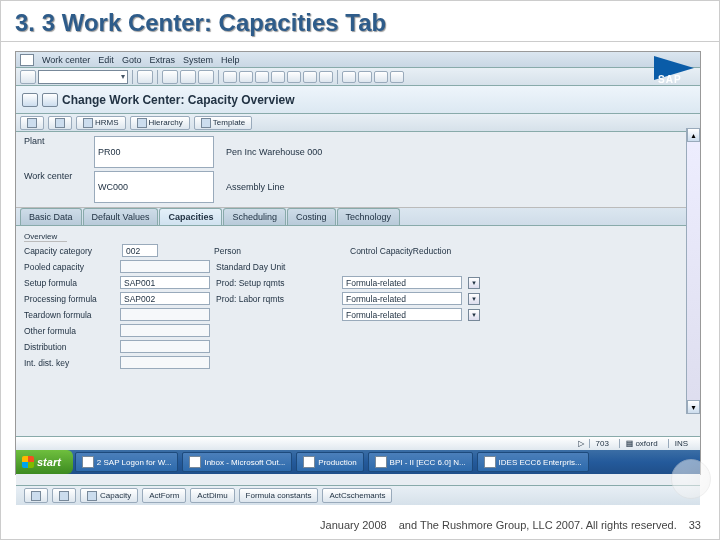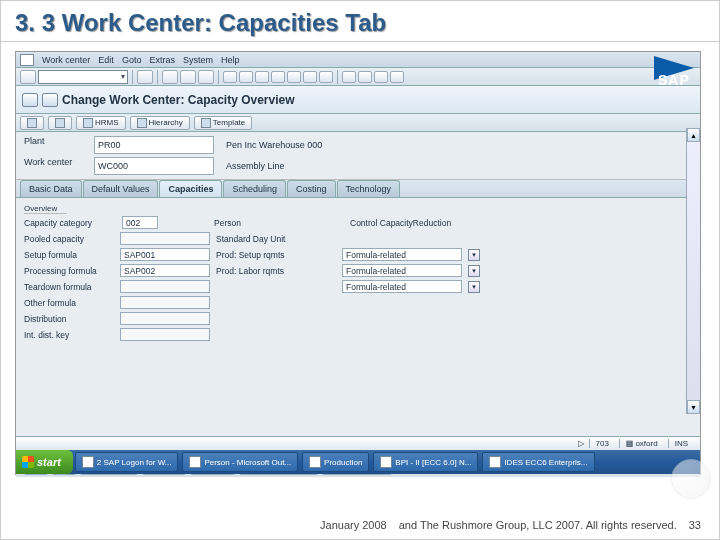--- a/index.html
+++ b/index.html
@@ -58,21 +58,21 @@
     gap: 2px;
   }
   .sap-logo .triangle {
     width: 0; height: 0;
     border-top: 12px solid transparent;
     border-bottom: 12px solid transparent;
     border-left: 40px solid #0a5ca8;
   }
   .sap-logo .text {
     position: absolute; left: 4px;
-    color: #fff; font-weight: bold; font-size: 14px;
+    color: #fff; font-weight: bold; font-size: 10px;
     letter-spacing: 1px;
     margin-top: 23px;
   }
   
   .toolbar {
     background: linear-gradient(#e8eff5,#d6e1ea);
     border-bottom: 1px solid #8aa;
     height: 18px;
     display: flex;
     align-items: center;
@@ -148,21 +148,21 @@
     row-gap: 3px;
     font-size: 9px;
     color: #234;
     border-bottom: 1px solid #bbb;
   }
   .hfield-label {}
   .hfield-val {
     background: #fff;
     border: 1px solid #9ab;
     height: 14px;
-    padding: 8px 3px;
+    padding: 15px 3px;
     display: flex; align-items: center;
   }
   .hfield-desc { padding-left: 12px; display:flex; align-items:center; color:#234; }
   
   .tabstrip {
     display: flex;
     background: linear-gradient(#dbe6f0,#cfdce8);
     border-bottom: 1px solid #8aa;
     height: 18px;
     padding-left: 4px;
@@ -558,21 +558,21 @@
       <div class="start-btn">
         <span class="winlogo"></span>
         <span>start</span>
       </div>
       <div class="taskbtn">
           <span class="ticon"></span>
           <span>2 SAP Logon for W...</span>
         </div>
       <div class="taskbtn">
           <span class="ticon"></span>
-          <span>Person - Microsoft Out...</span>
+          <span>Inbox - Microsoft Out...</span>
         </div>
       <div class="taskbtn">
           <span class="ticon"></span>
           <span>Production</span>
         </div>
       <div class="taskbtn">
           <span class="ticon"></span>
           <span>BPI - II  [ECC 6.0] N...</span>
         </div>
       <div class="taskbtn">

